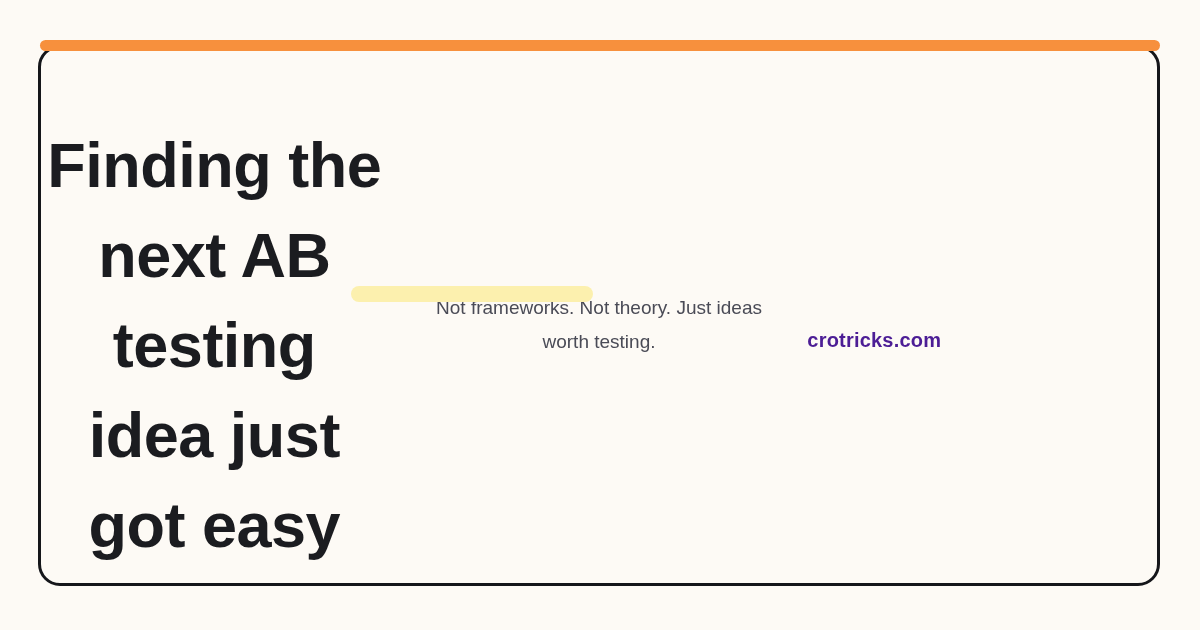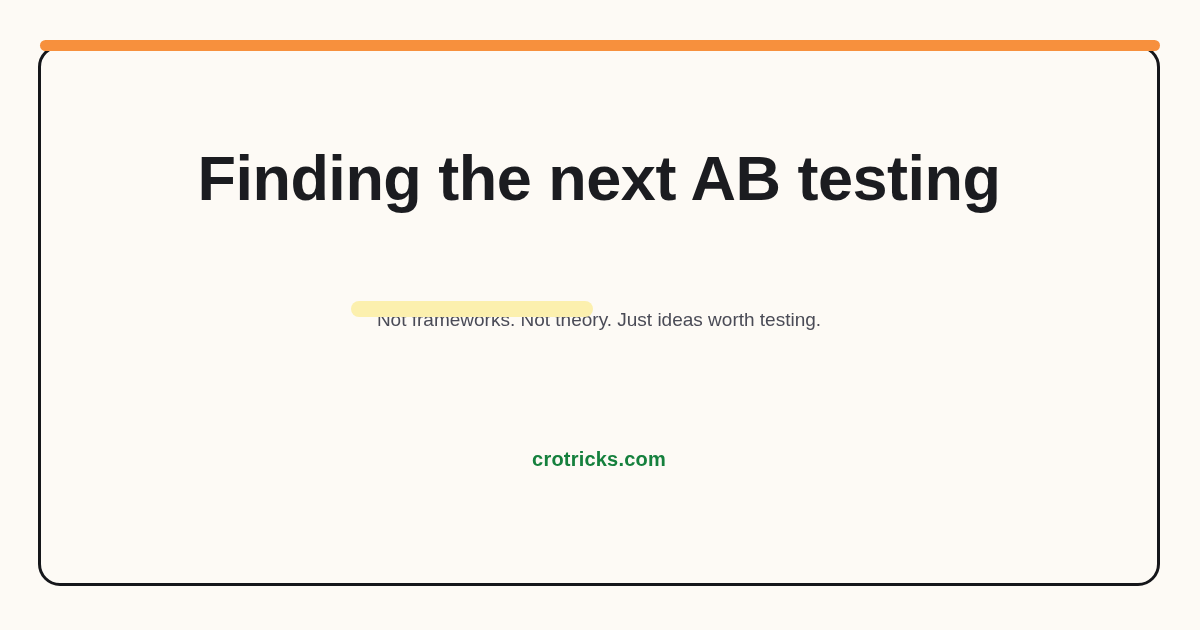--- a/index.html
+++ b/index.html
@@ -43,25 +43,25 @@
     height: 11px;
     background: #f7903d;
     border-radius: 6px;
     z-index: 3;
   }
 
   
   .content {
     position: absolute;
     left: 38px;
-    top: 45px;
+    top: 30px;
     width: 1122px;
     height: 541px;
     display: flex;
-    flex-direction: column;
+    flex-direction: row;
     align-items: center;
     z-index: 2;
     gap: 32px;
   }
 
   .headline {
     margin: 0;
     padding-top: 88px;
     width: 100%;
     text-align: center;
@@ -102,42 +102,42 @@
     font-weight: normal;
     font-size: 19px;
     line-height: 34px;
     color: #4a4b56;
   }
 
   .footer-domain {
     margin: 0;
     padding-top: 78px;
     width: 100%;
-    text-align: center;
     font-family: "Liberation Sans Narrow", "Liberation Sans", sans-serif;
     font-weight: bold;
     font-size: 20px;
     line-height: 24px;
     letter-spacing: 0.2px;
-    color: #15803d;
+    color: #4c1d95;
   }
 </style>
 </head>
 <body>
 
 <div class="og-canvas">
 
   <div class="card"></div>
 
   <div class="accent-bar"></div>
 
   <div class="content">
 
     <h1 class="headline">
       <span class="headline-line headline-line-1">Finding the next AB testing</span>
+      <span class="headline-line headline-line-2">idea just got easy</span>
     </h1>
 
     <div class="highlight-bar"></div>
 
     <p class="subtitle">Not frameworks. Not theory. Just ideas worth testing.</p>
 
     <p class="footer-domain">crotricks.com</p>
 
   </div>
 </div>

